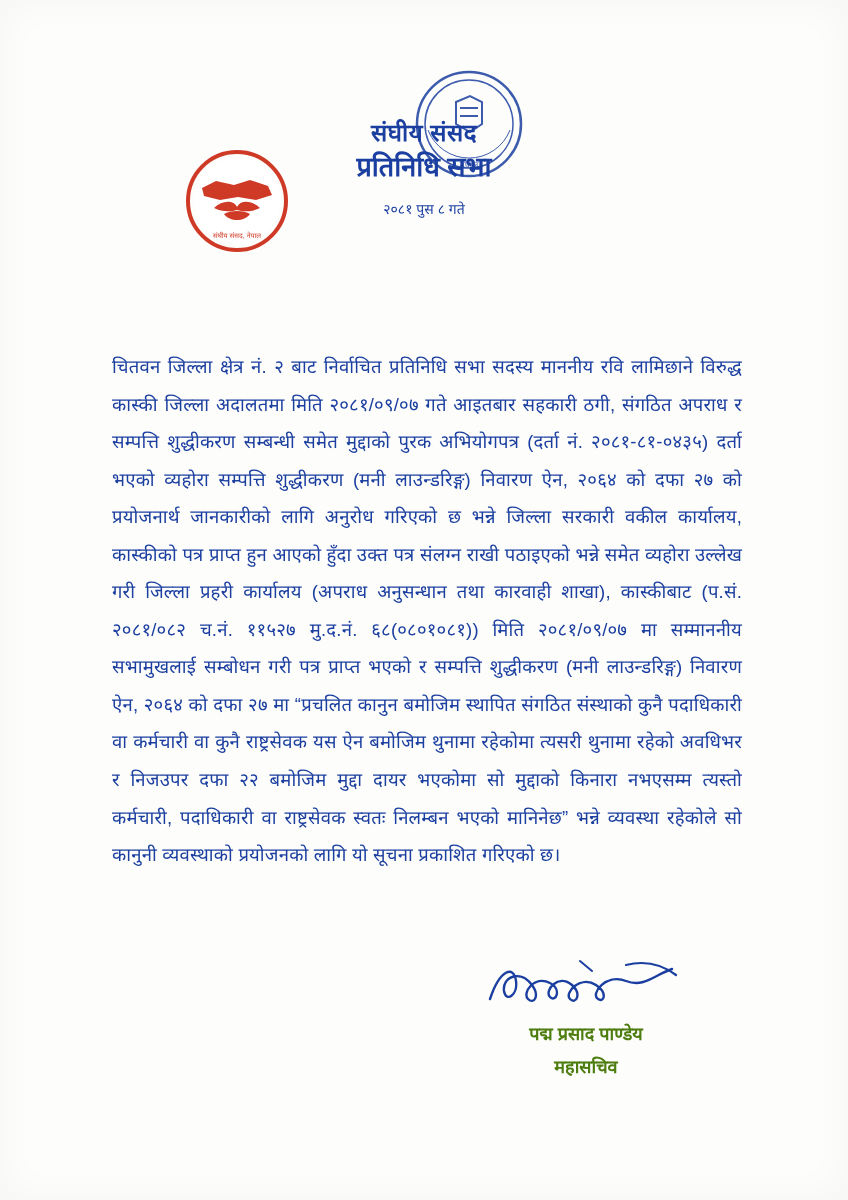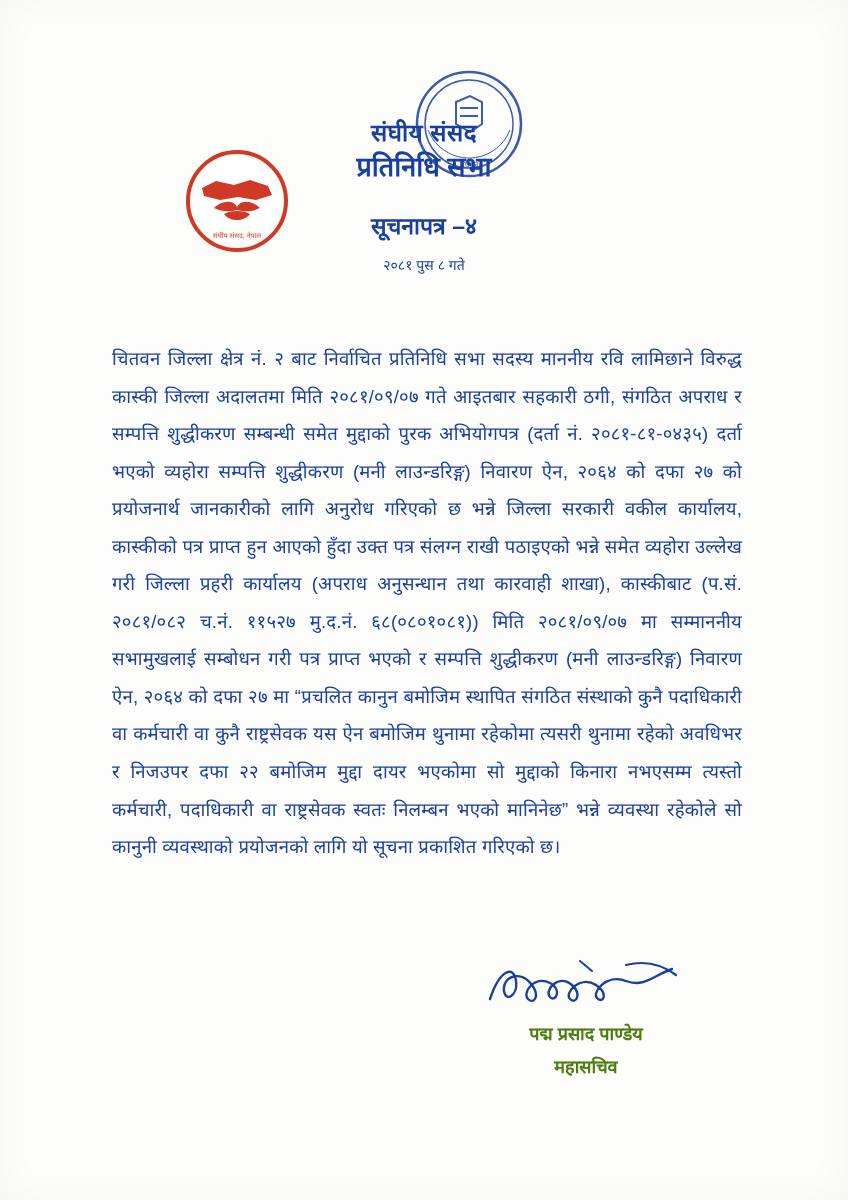--- a/index.html
+++ b/index.html
@@ -82,21 +82,21 @@
   }
   .doc-day {
     font-size: 17px;
     color: #1b3fa0;
   }
 
   
   .body-wrap {
     position: absolute;
     left: 112px;
-    top: 340px;
+    top: 348px;
     width: 630px;
   }
   .body-text p {
     margin: 0;
     color: #1b3fa0;
     font-size: 18.5px;
     line-height: 2.03;
     text-align: justify;
     text-justify: inter-word;
     letter-spacing: 0.2px;
@@ -154,21 +154,20 @@
         <path d="M48 34 L62 28 L74 34 L74 56 L62 64 L48 56 Z" fill="none" stroke="#1b3fa0" stroke-width="2"></path>
         <path d="M52 40 L70 40 M52 48 L70 48" stroke="#1b3fa0" stroke-width="2"></path>
         <path d="M20 62 A44 44 0 0 0 102 62" fill="none" stroke="#1b3fa0" stroke-width="1"></path>
         <text x="61" y="100" font-size="9" fill="#1b3fa0" text-anchor="middle" font-family="'Liberation Sans', sans-serif">नेपाल</text>
       </svg>
     </div>
 
     <div class="header-text">
       <div class="org-line1">संघीय संसद</div>
       <div class="org-line2">प्रतिनिधि सभा</div>
-      <div class="doc-title">सूचनापत्र –४</div>
       <div class="doc-date">२०८१ पुस ८ गते</div>
     </div>
   </div>
 
   <div class="body-wrap">
     <div class="body-text">
       <p>चितवन जिल्ला क्षेत्र नं. २ बाट निर्वाचित प्रतिनिधि सभा सदस्य माननीय रवि लामिछाने विरुद्ध कास्की जिल्ला अदालतमा मिति २०८१/०९/०७ गते आइतबार सहकारी ठगी, संगठित अपराध र सम्पत्ति शुद्धीकरण सम्बन्धी समेत मुद्दाको पुरक अभियोगपत्र (दर्ता नं. २०८१-८१-०४३५) दर्ता भएको व्यहोरा सम्पत्ति शुद्धीकरण (मनी लाउन्डरिङ्ग) निवारण ऐन, २०६४ को दफा २७ को प्रयोजनार्थ जानकारीको लागि अनुरोध गरिएको छ भन्ने जिल्ला सरकारी वकील कार्यालय, कास्कीको पत्र प्राप्त हुन आएको हुँदा उक्त पत्र संलग्न राखी पठाइएको भन्ने समेत व्यहोरा उल्लेख गरी जिल्ला प्रहरी कार्यालय (अपराध अनुसन्धान तथा कारवाही शाखा), कास्कीबाट (प.सं. २०८१/०८२ च.नं. ११५२७ मु.द.नं. ६८(०८०१०८१)) मिति २०८१/०९/०७ मा सम्माननीय सभामुखलाई सम्बोधन गरी पत्र प्राप्त भएको र सम्पत्ति शुद्धीकरण (मनी लाउन्डरिङ्ग) निवारण ऐन, २०६४ को दफा २७ मा “प्रचलित कानुन बमोजिम स्थापित संगठित संस्थाको कुनै पदाधिकारी वा कर्मचारी वा कुनै राष्ट्रसेवक यस ऐन बमोजिम थुनामा रहेकोमा त्यसरी थुनामा रहेको अवधिभर र निजउपर दफा २२ बमोजिम मुद्दा दायर भएकोमा सो मुद्दाको किनारा नभएसम्म त्यस्तो कर्मचारी, पदाधिकारी वा राष्ट्रसेवक स्वतः निलम्बन भएको मानिनेछ” भन्ने व्यवस्था रहेकोले सो कानुनी व्यवस्थाको प्रयोजनको लागि यो सूचना प्रकाशित गरिएको छ।</p>
     </div>
   </div>
 

